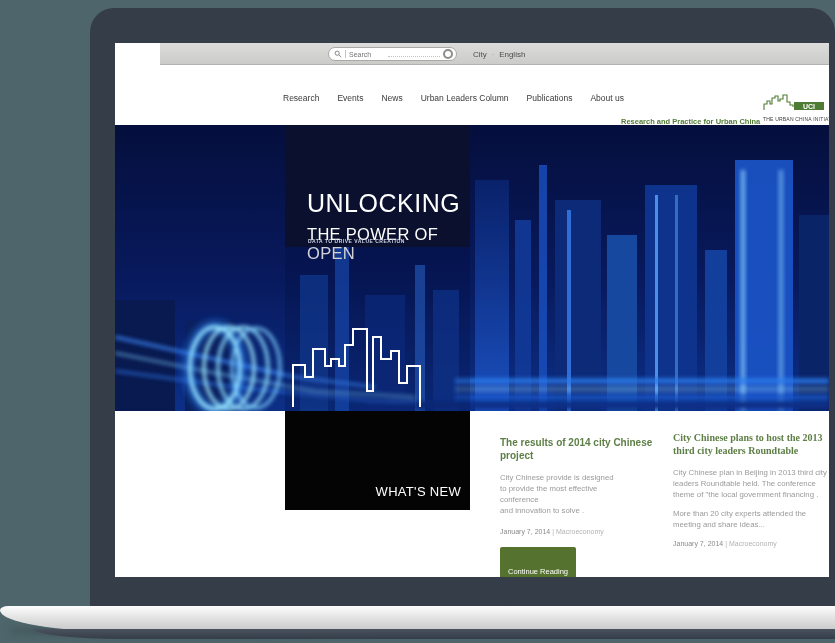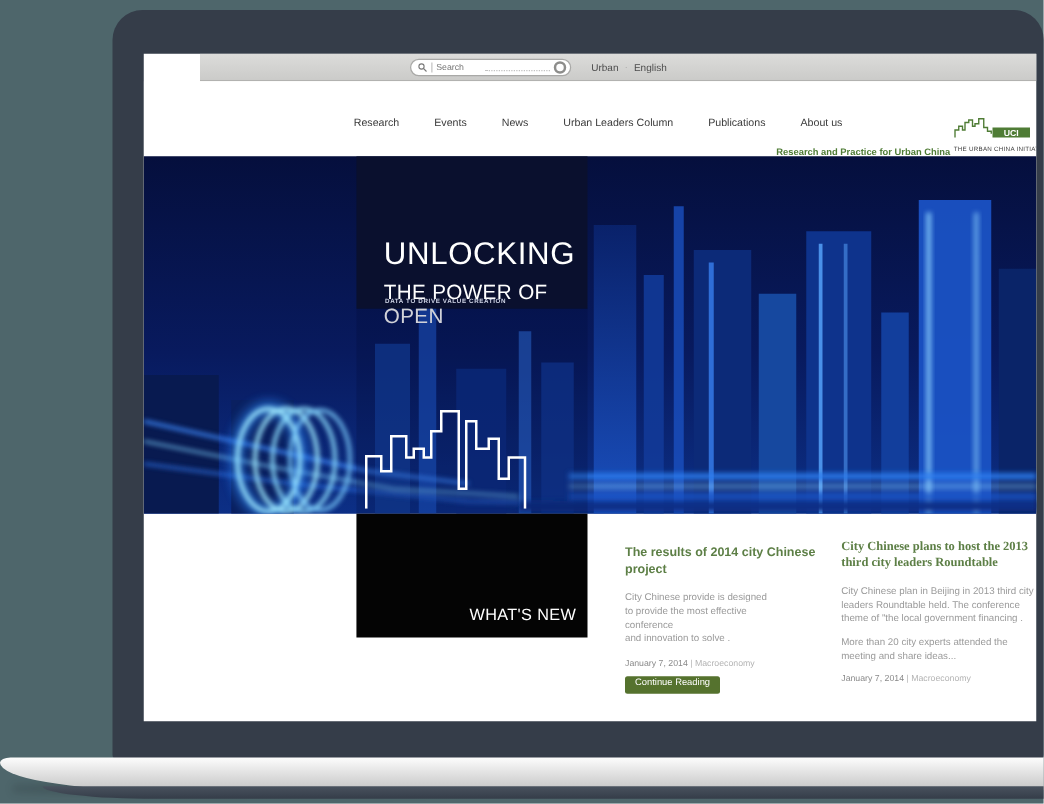--- a/index.html
+++ b/index.html
@@ -36,21 +36,21 @@
   .search-pill .leader { flex:1; border-bottom:1px dotted #c2c2c2; height:45%; margin:0 3px; }
   .go-btn { width:10px; height:10px; border-radius:50%; background:#fdfdfd;
             border:2px solid #8d8d8b; flex:0 0 auto; cursor:pointer; }
   .lang { position:absolute; left:313px; top:0; height:22px; display:flex; align-items:center;
           gap:5px; font-size:8px; color:#4d4d4d; }
   .lang a { color:#4d4d4d; text-decoration:none; cursor:pointer; }
   .lang .dot { color:#9a9a9a; font-size:7px; }
 
   
   .site-header { position:absolute; left:0; top:22px; width:714px; height:60px; background:#fff; }
-  .nav { position:absolute; left:168px; top:28px; display:flex; gap:28px; }
+  .nav { position:absolute; left:168px; top:28px; display:flex; gap:18px; }
   .nav a { font-size:8.5px; color:#3a3a3a; text-decoration:none; white-space:nowrap; cursor:pointer; }
   .tagline { position:absolute; left:506px; top:52px; font-size:7.5px; font-weight:bold; }
   .logo { position:absolute; left:648px; top:28px; width:62px; cursor:pointer; }
   .logo-caption { font-size:5px; letter-spacing:.2px; color:#3c3c3c; margin-top:1px; white-space:nowrap; }
 
   
   .hero { position:absolute; left:0; top:82px; width:714px; height:286px; overflow:hidden;
           background:linear-gradient(180deg,#050f3d 0%, #081a5e 55%, #0c2f86 100%); }
   .hero svg { position:absolute; left:0; top:0; }
 
@@ -66,22 +66,22 @@
   .cp-bottom { position:absolute; left:0; top:286px; width:185px; height:99px; background:#040404; }
   .whats-new { position:absolute; right:9px; bottom:11px; color:#fff; font-size:13px; letter-spacing:.3px; }
 
   
   .article { position:absolute; width:162px; }
   .article h3 { font-size:10px; font-weight:bold; line-height:1.25; cursor:pointer; }
   .article .body { margin-top:10px; font-size:7.8px; line-height:1.42; color:#9a9a9a; }
   .article .body p + p { margin-top:8px; }
   .meta { margin-top:12px; font-size:7px; color:#8a8a8a; }
   .meta .cat { color:#b3b3b3; }
-  .cta { display:inline-block; margin-top:1px; color:#fff; font-size:7.5px;
-         padding:0 8px 5px; border-radius:2px; cursor:pointer; border:none;
+  .cta { display:inline-block; margin-top:12px; color:#fff; font-size:7.5px;
+         padding:20px 8px 5px; border-radius:2px; cursor:pointer; border:none;
          font-family:"Liberation Sans",sans-serif; }
   #article-1 { left:385px; top:394px; }
   #article-2 { left:558px; top:389px; width:160px; }
   #article-2 .meta { margin-top:10px; }
 </style>
 </head>
 <body>
 
 <div class="stage">
 
@@ -96,21 +96,21 @@
           <svg class="mag" viewBox="0 0 10 10">
             <circle cx="4" cy="4" r="2.6" fill="none" stroke="#777" stroke-width="1.1"></circle>
             <line x1="6" y1="6" x2="9" y2="9" stroke="#777" stroke-width="1.1"></line>
           </svg>
           <span class="sep"></span>
           <input type="text" placeholder="Search" style="">
           <span class="leader"></span>
           <span class="go-btn"></span>
         </div>
         <div class="lang">
-          <a>Urban</a>
+          <a>City</a>
           <span class="dot">·</span>
           <a>English</a>
         </div>
       </div>
 
       <div class="site-header">
         <nav class="nav">
           <a>Research</a>
           <a>Events</a>
           <a>News</a>

